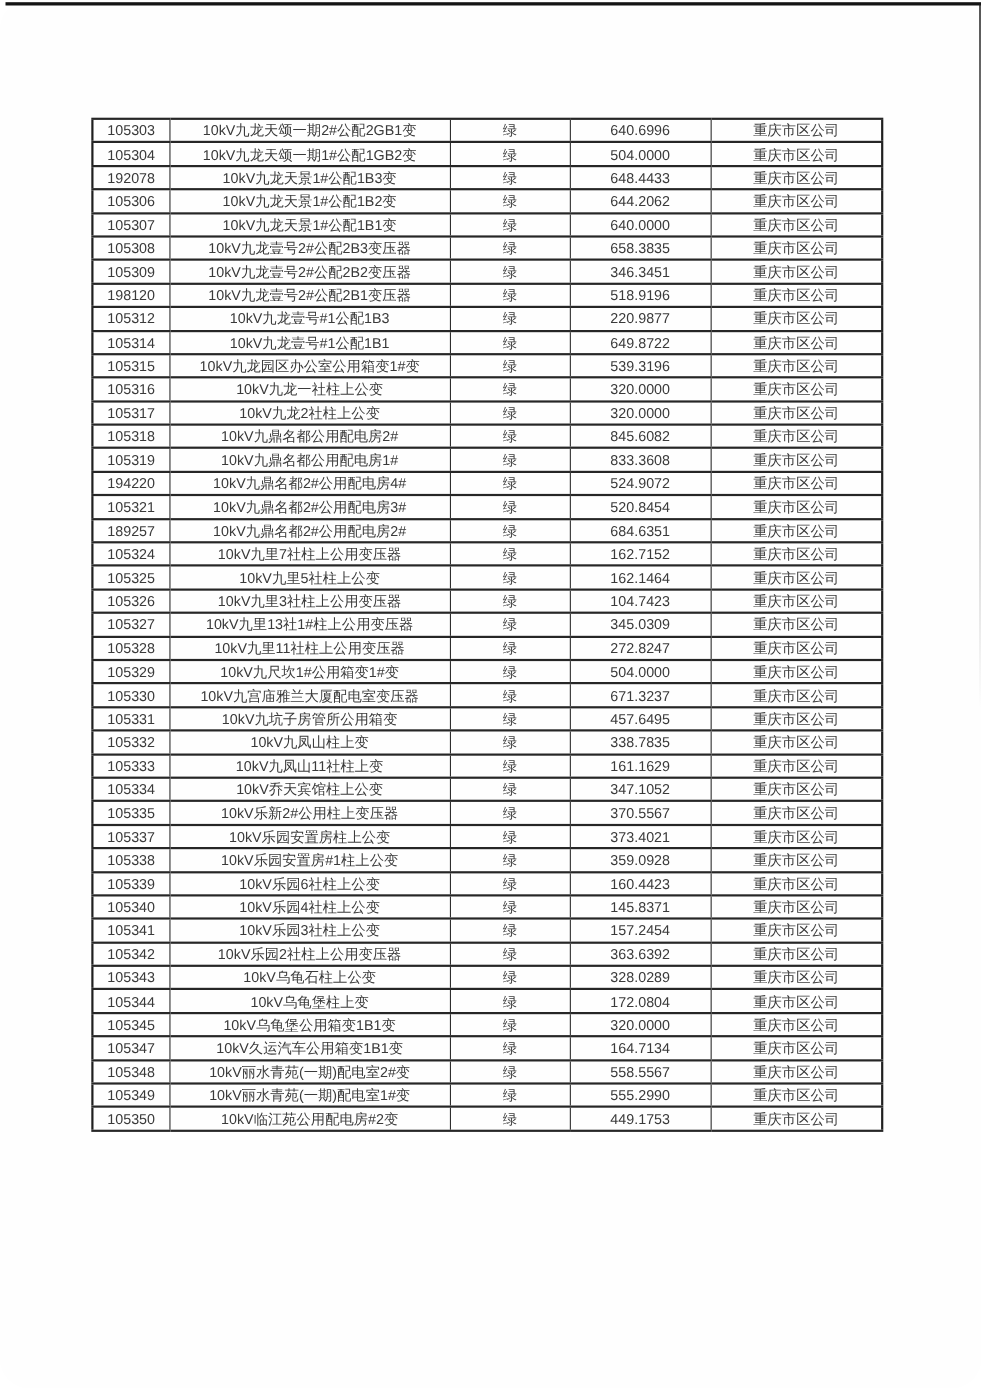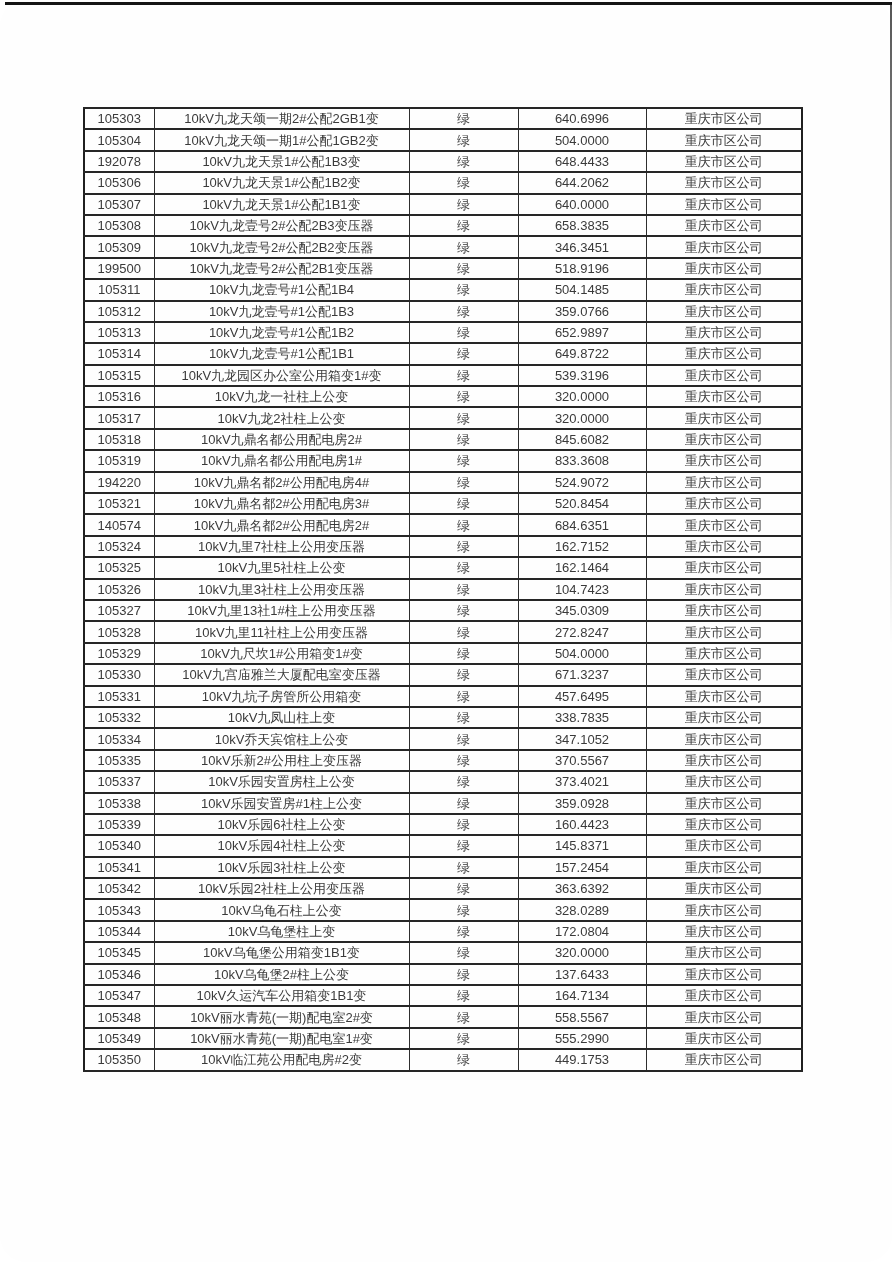--- a/index.html
+++ b/index.html
@@ -130,50 +130,36 @@
 
     <tr>
       <td>105309</td>
       <td>10kV九龙壹号2#公配2B2变压器</td>
       <td>绿</td>
       <td>346.3451</td>
       <td>重庆市区公司</td>
     </tr>
 
     <tr>
-      <td>199500</td>
+      <td>198120</td>
       <td>10kV九龙壹号2#公配2B1变压器</td>
       <td>绿</td>
       <td>518.9196</td>
       <td>重庆市区公司</td>
     </tr>
 
-    <tr>
-      <td>105311</td>
-      <td>10kV九龙壹号#1公配1B4</td>
-      <td>绿</td>
-      <td>504.1485</td>
-      <td>重庆市区公司</td>
-    </tr>
 
     <tr>
       <td>105312</td>
       <td>10kV九龙壹号#1公配1B3</td>
       <td>绿</td>
-      <td>359.0766</td>
-      <td>重庆市区公司</td>
-    </tr>
-
-    <tr>
-      <td>105313</td>
-      <td>10kV九龙壹号#1公配1B2</td>
-      <td>绿</td>
-      <td>652.9897</td>
-      <td>重庆市区公司</td>
-    </tr>
+      <td>220.9877</td>
+      <td>重庆市区公司</td>
+    </tr>
+
 
     <tr>
       <td>105314</td>
       <td>10kV九龙壹号#1公配1B1</td>
       <td>绿</td>
       <td>649.8722</td>
       <td>重庆市区公司</td>
     </tr>
 
     <tr>
@@ -226,21 +212,21 @@
 
     <tr>
       <td>105321</td>
       <td>10kV九鼎名都2#公用配电房3#</td>
       <td>绿</td>
       <td>520.8454</td>
       <td>重庆市区公司</td>
     </tr>
 
     <tr>
-      <td>140574</td>
+      <td>189257</td>
       <td>10kV九鼎名都2#公用配电房2#</td>
       <td>绿</td>
       <td>684.6351</td>
       <td>重庆市区公司</td>
     </tr>
 
 
     <tr>
       <td>105324</td>
       <td>10kV九里7社柱上公用变压器</td>
@@ -306,20 +292,27 @@
     </tr>
 
     <tr>
       <td>105332</td>
       <td>10kV九凤山柱上变</td>
       <td>绿</td>
       <td>338.7835</td>
       <td>重庆市区公司</td>
     </tr>
 
+    <tr>
+      <td>105333</td>
+      <td>10kV九凤山11社柱上变</td>
+      <td>绿</td>
+      <td>161.1629</td>
+      <td>重庆市区公司</td>
+    </tr>
 
     <tr>
       <td>105334</td>
       <td>10kV乔天宾馆柱上公变</td>
       <td>绿</td>
       <td>347.1052</td>
       <td>重庆市区公司</td>
     </tr>
 
     <tr>
@@ -396,27 +389,20 @@
     </tr>
 
     <tr>
       <td>105345</td>
       <td>10kV乌龟堡公用箱变1B1变</td>
       <td>绿</td>
       <td>320.0000</td>
       <td>重庆市区公司</td>
     </tr>
 
-    <tr>
-      <td>105346</td>
-      <td>10kV乌龟堡2#柱上公变</td>
-      <td>绿</td>
-      <td>137.6433</td>
-      <td>重庆市区公司</td>
-    </tr>
 
     <tr>
       <td>105347</td>
       <td>10kV久运汽车公用箱变1B1变</td>
       <td>绿</td>
       <td>164.7134</td>
       <td>重庆市区公司</td>
     </tr>
 
     <tr>

